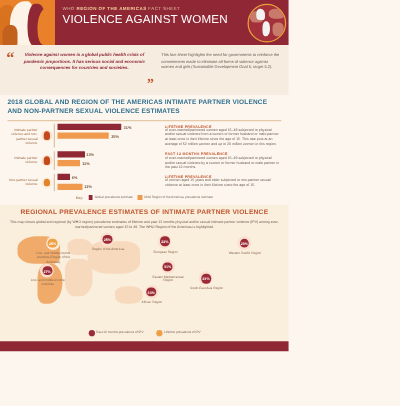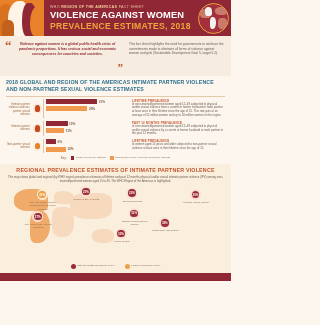--- a/index.html
+++ b/index.html
@@ -15,21 +15,21 @@
   .faces { position:relative; width:44px; height:36px; background:#e8812a; overflow:hidden; flex:0 0 44px; }
   .f1 { position:absolute; left:-4px; top:4px; width:18px; height:34px; background:#d9721f; border-radius:50% 40% 30% 20% / 60% 50% 40% 30%; }
   .f2 { position:absolute; left:8px; top:1px; width:20px; height:35px; background:#fdf3e6; border-radius:55% 30% 20% 35% / 50% 45% 45% 40%; }
   .f3 { position:absolute; left:22px; top:3px; width:15px; height:33px; background:#8f2734; border-radius:40% 45% 25% 30% / 50% 50% 40% 40%; }
   .f4 { position:absolute; left:30px; top:6px; width:16px; height:30px; background:#e8812a; border-radius:50% 35% 25% 30% / 55% 45% 40% 40%; }
   .f5 { position:absolute; left:2px; top:20px; width:12px; height:16px; background:#c2601e; border-radius:45% 40% 10% 10%; }
 
   .head-txt { flex:1; padding:4px 6px 3px 6px; position:relative; }
   .eyebrow { font-size:3.6px; letter-spacing:.35px; color:#e8bfa6; text-transform:uppercase; line-height:6px; }
   .eyebrow b { color:#f4cf9c; font-weight:bold; }
-  .h1 { font-size:9.3px; font-weight:bold; color:#ffffff; letter-spacing:.15px; line-height:11px; text-transform:uppercase; }
+  .h1 { font-size:9.3px; font-weight:normal; color:#ffffff; letter-spacing:.15px; line-height:11px; text-transform:uppercase; }
   .h2 { font-size:8.6px; font-weight:bold; color:#f0a43c; letter-spacing:.3px; line-height:10px; text-transform:uppercase; }
 
   .globe { position:absolute; right:2px; top:3px; width:31px; height:31px; border-radius:50%;
            background:#a3303b; border:1.4px solid #e8a13a; overflow:hidden; }
   .globe .gl { position:absolute; background:#e9b893; opacity:.55; border-radius:40%; }
   .globe .am { position:absolute; background:#f2f2f0; border-radius:45%; }
 
   
   .quoteband { height:40px; background:#f6ece0; display:flex; padding:3px 5px 3px 3px; }
   .qleft { width:122px; position:relative; background:#f6ece0; padding:3px 6px 0 13px; }
@@ -103,21 +103,20 @@
     <div class="faces">
       <div class="f1"></div>
         <div class="f2"></div>
         <div class="f3"></div>
         <div class="f4"></div>
         <div class="f5"></div>
     </div>
     <div class="head-txt">
       <div class="eyebrow"><span>WHO </span><b>REGION OF THE AMERICAS</b><span> FACT SHEET</span></div>
       <div class="h1">VIOLENCE AGAINST WOMEN</div>
-      <div class="h2">PREVALENCE ESTIMATES, 2018</div>
       <div class="globe">
         <div class="gl" style="left:1px;top:5px;width:11px;height:9px;"></div>
         <div class="gl" style="left:16px;top:3px;width:13px;height:8px;"></div>
         <div class="gl" style="left:19px;top:14px;width:9px;height:11px;"></div>
         <div class="am" style="left:6px;top:3px;width:7px;height:9px;border-radius:45% 50% 30% 40%;"></div>
         <div class="am" style="left:11px;top:13px;width:6px;height:12px;border-radius:40% 45% 50% 35%;"></div>
       </div>
     </div>
   </div>
 

